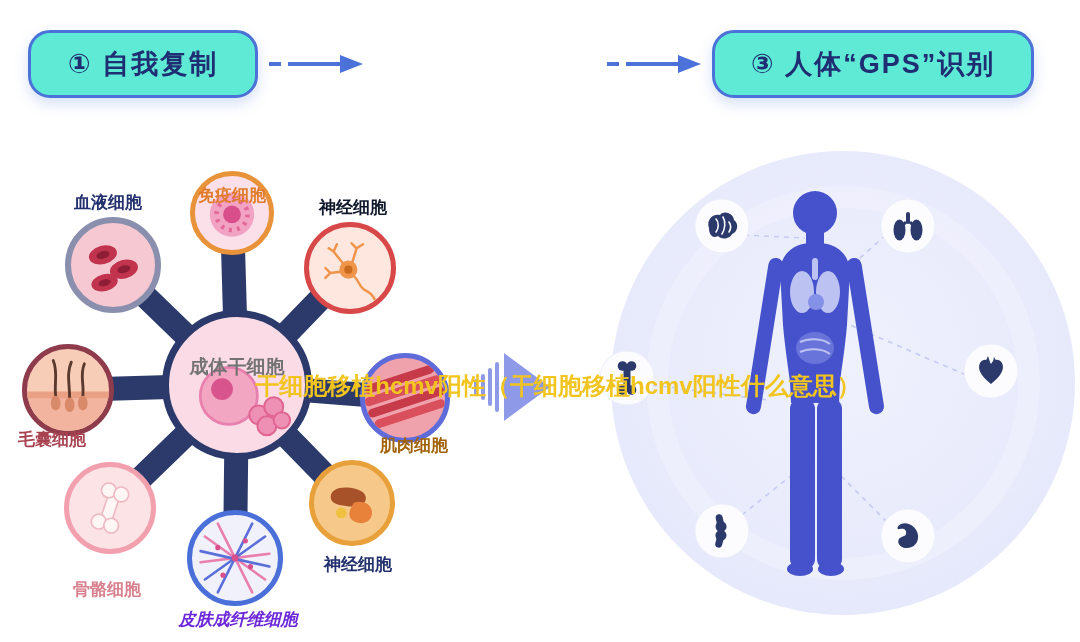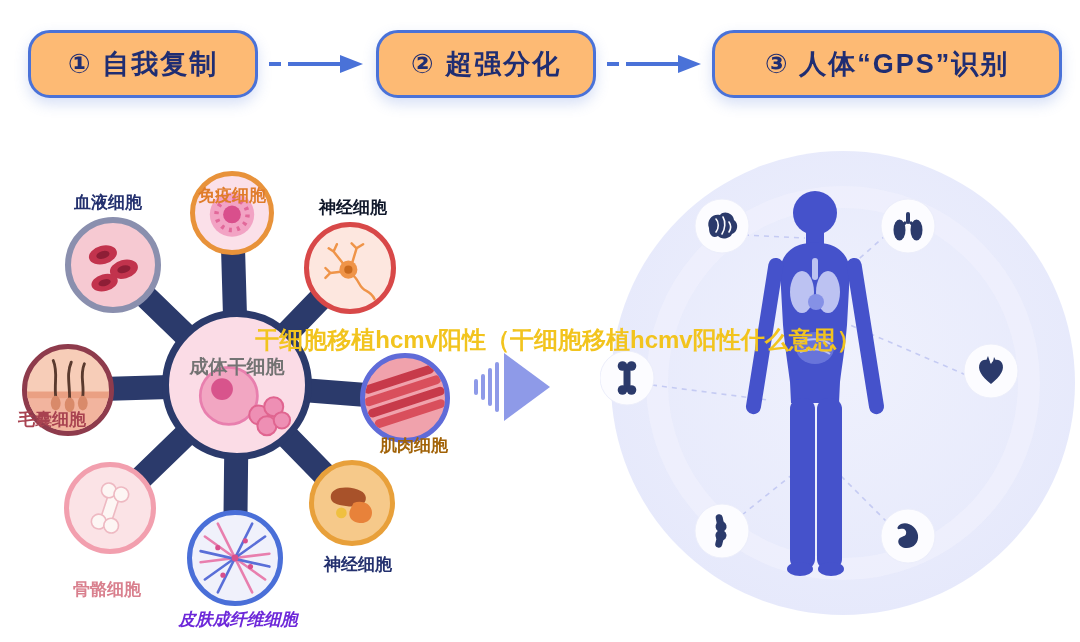--- a/index.html
+++ b/index.html
@@ -2,25 +2,25 @@
 <html><head>
 <meta charset="utf-8">
 <style>
   *{margin:0;padding:0;box-sizing:border-box}
   html,body{background:#fff}
   .canvas{position:relative;width:1080px;height:642px;background:#ffffff;overflow:hidden;
           font-family:"Liberation Sans","DejaVu Sans",sans-serif}
 
   
   .pill{position:absolute;top:30px;height:68px;border:3px solid #4a72d8;border-radius:22px;
-        background:#fdba74;display:flex;align-items:center;justify-content:center;
+        background:#5eead4;display:flex;align-items:center;justify-content:center;
         box-shadow:0 6px 14px rgba(74,114,216,.22);z-index:3}
   .pill-1{left:28px;width:230px}
   .pill-2{left:376px;width:220px}
-  .pill-3{left:712px;width:350px}
+  .pill-3{left:712px;width:322px}
   .pill-label{font-size:27px;font-weight:bold;color:#1f2d72;letter-spacing:2px;white-space:nowrap}
   .arrow{position:absolute;top:51px;height:26px;z-index:3}
   .arrow line{stroke:#4a72d8;stroke-width:4;stroke-dasharray:12 7 300}
   .arrow polygon{fill:#4a72d8}
   .arrow-1{left:266px;width:102px}
   .arrow-2{left:604px;width:102px}
 
   
   .spokes{position:absolute;left:0;top:0;width:1080px;height:642px;z-index:1}
   .cell-circle{position:absolute;border-radius:50%;overflow:hidden;z-index:2;background:#fff}
@@ -33,21 +33,21 @@
   .c-muscle{left:360px;top:353px;width:90px;height:90px;border:5px solid #5f6bd8;background:#f0a2ac}
   .c-bone  {left:64px;top:462px;width:92px;height:92px;border:5px solid #f29fae;background:#fbe3e6}
   .c-organ {left:309px;top:460px;width:86px;height:86px;border:5px solid #e8a03a;background:#f6c98a}
   .c-skin  {left:187px;top:510px;width:96px;height:96px;border:5px solid #4a6fd8;background:#f0f1fb}
   .label{position:absolute;transform:translateX(-50%);font-size:17px;font-weight:bold;
          white-space:nowrap;z-index:4}
   .center-label{left:237px;top:354px;font-size:19px;z-index:4}
   .l-immune{left:232px;top:142px}
   .l-blood{left:108px;top:191px}
   .l-nerve{left:353px;top:196px}
-  .l-hair{left:52px;top:408px}
+  .l-hair{left:52px;top:428px}
   .l-muscle{left:414px;top:434px}
   .l-bone{left:107px;top:554px}
   .l-organ{left:358px;top:553px}
   .l-skin{left:238px;top:608px}
 
   
   .big-arrow{position:absolute;left:472px;top:348px;width:80px;height:78px;z-index:2}
 
   
   .watermark{position:absolute;left:558px;top:324px;transform:translateX(-50%);
@@ -61,23 +61,20 @@
 
 <div class="canvas">
 
   <div class="pill pill-1">
     <span class="pill-label">① 自我复制</span>
   </div>
   <svg class="arrow arrow-1" viewBox="0 0 102 26">
     <line x1="3" y1="13" x2="76" y2="13"></line>
     <polygon points="74,4 97,13 74,22"></polygon>
   </svg>
-  <div class="pill pill-2">
-    <span class="pill-label">② 超强分化</span>
-  </div>
   <svg class="arrow arrow-2" viewBox="0 0 102 26">
     <line x1="3" y1="13" x2="76" y2="13"></line>
     <polygon points="74,4 97,13 74,22"></polygon>
   </svg>
   <div class="pill pill-3">
     <span class="pill-label">③ 人体“GPS”识别</span>
   </div>
 
   <svg class="spokes" viewBox="0 0 1080 642">
     <g stroke="#2b3a6b" stroke-width="24" stroke-linecap="round">
@@ -217,21 +214,21 @@
   <svg class="big-arrow" viewBox="0 0 80 78">
     <g fill="#8e9ae8">
       <rect x="2" y="31" width="4" height="16" rx="2"></rect>
       <rect x="9" y="26" width="4" height="26" rx="2"></rect>
       <rect x="16" y="20" width="4" height="38" rx="2"></rect>
       <rect x="23" y="14" width="4" height="50" rx="2"></rect>
       <polygon points="32,5 32,73 78,39"></polygon>
     </g>
   </svg>
 
-  <div class="watermark" style="color: rgb(242, 196, 30);">干细胞移植hcmv阳性（干细胞移植hcmv阳性什么意思）</div>
+  <div class="watermark" style="color: rgb(242, 196, 30); margin-top: 46px;">干细胞移植hcmv阳性（干细胞移植hcmv阳性什么意思）</div>
 
   <svg class="body-panel" viewBox="0 0 480 502">
     <defs>
       <radialGradient id="panelGrad" cx="50%" cy="45%" r="62%">
         <stop offset="0%" stop-color="#eff1fd"></stop>
         <stop offset="100%" stop-color="#e5e8fb"></stop>
       </radialGradient>
     </defs>
 
     <circle cx="243" cy="243" r="232" fill="url(#panelGrad)"></circle>

